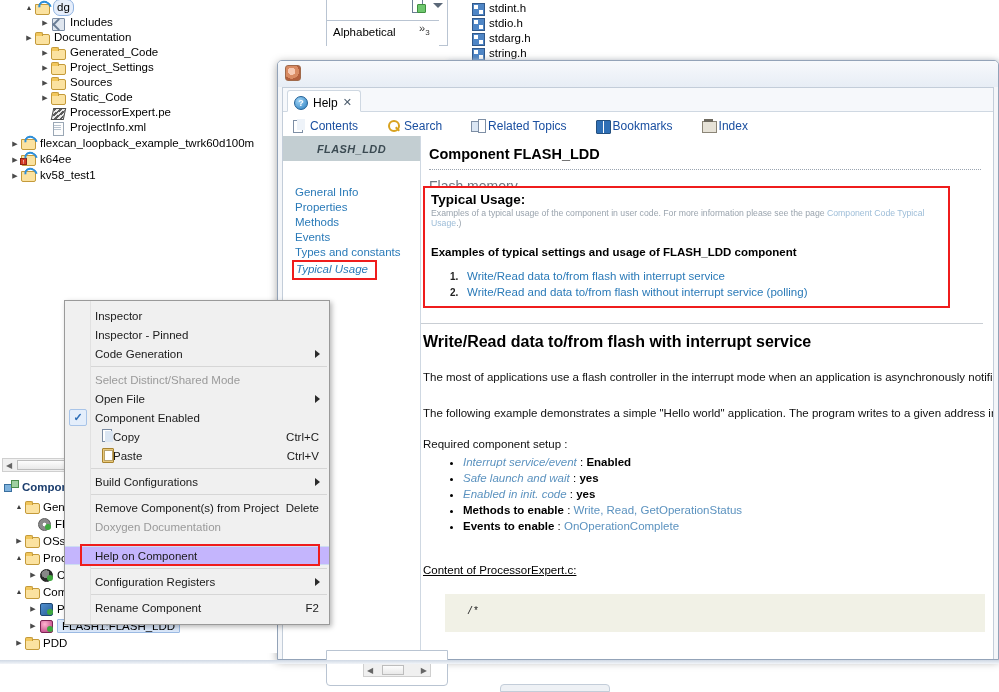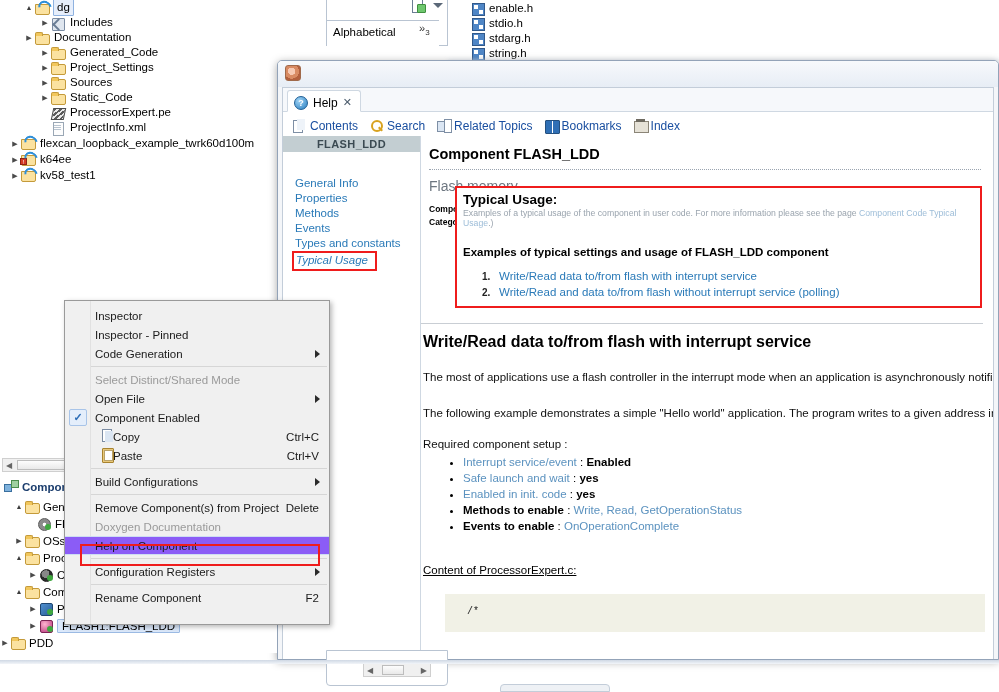--- a/index.html
+++ b/index.html
@@ -48,21 +48,21 @@
   .ic-xml::before{ content:""; position:absolute; left:3px; top:1px; width:9px; height:12px;
     background:#fdfdfd; border:1px solid #9aa7b5;}
   .ic-xml::after{ content:""; position:absolute; left:4px; top:4px; width:7px; height:1px;
     box-shadow:0 2px 0 #b9c4d0, 0 4px 0 #b9c4d0; background:#b9c4d0;}
   
   .ic-hfile::before{ content:""; position:absolute; left:2px; top:2px; width:11px; height:11px;
     background:#4f86c6; border:1px solid #31598b;}
   .ic-hfile::after{ content:""; position:absolute; left:4px; top:4px; width:4px; height:4px;
     background:#fff; box-shadow:5px 5px 0 #fff;}
   .tlabel{ padding-left:1px; }
-  .sel-box{ background:#e6eefb; border:1px solid #8fb2e0; padding:0 3px; border-radius:1px; }
+  .sel-box{ background:#e6eefb; border:1px solid #8fb2e0; padding:0 3px; border-radius:7px; }
 
   
   .outline-panel{ position:absolute; left:326px; top:-6px; width:122px; height:52px;
      background:#fff; border:1px solid #b9c4d2; border-top:none; }
   .ol-tools{ position:absolute; right:4px; top:4px; display:flex; gap:8px; align-items:center;}
   .ic-newdoc{ position:relative; width:15px; height:15px; display:inline-block;}
   .ic-newdoc::before{ content:""; position:absolute; left:2px; top:1px; width:9px; height:12px;
      background:#fff; border:1px solid #6b7d94;}
   .ic-newdoc::after{ content:""; position:absolute; left:7px; top:6px; width:7px;height:7px;
      background:#6ec76e; border:1px solid #3f8f3f; border-radius:1px;}
@@ -96,21 +96,21 @@
      background:#fff; border:1px solid #c3cdd9; border-bottom:none;}
   .help-tabbar{ height:24px; background:#f6f8fb; border-bottom:1px solid #cfd8e2; position:relative;}
   .help-tab{ position:absolute; left:4px; top:2px; height:22px; padding:3px 8px 0 6px;
      background:#fff; border:1px solid #cfd8e2; border-bottom:1px solid #fff;
      border-radius:3px 3px 0 0; display:flex; align-items:center; gap:5px; font-size:12px;}
   .ic-help{ width:14px;height:14px;border-radius:50%;
      background:radial-gradient(circle at 35% 30%,#9fd3f5,#2a7fc0); border:1px solid #1f5f96;
      color:#fff; font-size:9px; line-height:13px; text-align:center; font-weight:bold;}
   .tab-close{ font-size:11px; color:#4a5a6b; cursor:default;}
 
-  .help-toolbar{ height:24px; display:flex; align-items:center; gap:4px; padding:3px 0 0 6px;
+  .help-toolbar{ height:24px; display:flex; align-items:center; gap:21px; padding:3px 0 0 6px;
      background:#fff; font-size:12px;}
   .tbtn{ display:flex; align-items:center; gap:3px; color:#1a4fa0; padding:0 4px; }
   .tbtn span.lbl{ color:#1a4fa0; }
   .ic-contents{ position:relative; width:14px; height:14px; display:inline-block;}
   .ic-contents::before{ content:""; position:absolute; left:0; top:1px; width:8px;height:11px;
      background:#fff; border:1px solid #7e8fa5;}
   .ic-contents::after{ content:""; position:absolute; left:4px; top:0px; width:8px;height:11px;
      background:#eef3f9; border:1px solid #5d7characters;}
   .ic-search{ position:relative; width:14px;height:14px; display:inline-block;}
   .ic-search::before{ content:""; position:absolute; left:1px; top:1px; width:8px;height:8px;
@@ -127,52 +127,52 @@
      background:linear-gradient(90deg,#2f6fb5 0 45%,#fff 45% 55%,#2f6fb5 55% 100%);
      border:1px solid #24507f; border-radius:1px;}
   .ic-index{ position:relative; width:14px;height:14px; display:inline-block;}
   .ic-index::before{ content:""; position:absolute; left:0; top:2px; width:13px;height:10px;
      background:#e6e2d7; border:1px solid #8b8577;}
   .ic-index::after{ content:""; position:absolute; left:2px; top:0; width:9px;height:3px;
      background:#6e6a60;}
 
   .help-split{ position:absolute; left:0; top:48px; right:0; bottom:0; display:flex; }
   .help-side{ width:138px; border-right:1px solid #cfd8e2; background:#fff; position:relative;}
-  .side-head{ height:16px; background:#c3ced2; color:#3b4a52; font-weight:bold;
-     font-size:11px; letter-spacing:.4px; display:flex; align-items:center; justify-content:center;}
+  .side-head{ height:25px; background:#c3ced2; color:#3b4a52; font-weight:bold;
+     font-size:11px; letter-spacing:.4px; display:flex; align-items:center; justify-content:center;font-style:italic;}
   .side-links{ padding:24px 0 0 12px; }
   .side-link{ display:block; color:#2a7ab8; font-size:11.5px; line-height:15px; }
   .side-link.hl{ font-style:italic; color:#2a7ab8; }
   .hl-box{ display:inline-block; border:2px solid #ef1c1c; padding:0px 7px 1px 2px; margin-left:-3px;}
 
   .help-content{ flex:1; position:relative; background:#fff; padding:10px 12px 0 8px; overflow:hidden;}
   .h-title{ font-size:14.5px; font-weight:bold; color:#000; }
   .dotted-hr{ border:none; border-top:1px dotted #9aa4b0; margin:7px 0 8px 0;}
   .h-sub{ font-size:14px; color:#6d7680; margin-bottom:8px;}
   .meta{ font-size:9.5px; line-height:12px; }
   .meta b{ font-size:8.5px; }
   .meta .v-blue{ color:#2a7ab8; font-size:11px;}
   .meta .v-blk{ color:#111; font-size:11px; font-weight:bold;}
 
   .usage-box{ position:absolute; left:2px; top:50px; width:527px; height:122px;
-     border:2px solid #ef1c1c; background:#fff; padding:4px 6px;margin-left:32px;}
+     border:2px solid #ef1c1c; background:#fff; padding:4px 6px;}
   .usage-h{ font-size:13.5px; font-weight:bold; }
   .usage-note{ font-size:8.7px; color:#9aa4ae; margin-top:1px;}
   .usage-note a{ color:#9dbdd8; }
   .usage-sub{ font-size:11.5px; font-weight:bold; margin-top:18px;}
   .usage-ol{ margin:10px 0 0 0; padding-left:30px; font-size:11.5px; color:#2a7ab8;}
   .usage-ol li{ line-height:16px; padding-left:6px;}
   .usage-ol li::marker{ color:#222; font-weight:bold; font-size:10px;}
 
   .sec-hr{ position:absolute; left:0; top:187px; width:562px; border-top:1px solid #c9ced4;}
   .sec-title{ position:absolute; left:2px; top:197px; font-size:16px; font-weight:bold;}
   .para{ position:absolute; font-size:11.5px; color:#111; white-space:nowrap;}
   .req-list{ position:absolute; left:24px; top:318px; font-size:11.5px; margin:0; padding-left:18px;}
   .req-list li{ line-height:16px;}
-  .it-blue{ color:#5b92bf; }
+  .it-blue{ color:#5b92bf; font-style:italic;}
   .bold-blk{ font-weight:bold;margin-top:40px;}
   .lnk{ color:#5b92bf;}
   .content-of{ position:absolute; left:2px; top:428px; font-size:11.5px; text-decoration:underline;}
   .code-box{ position:absolute; left:24px; top:458px; width:540px; height:38px;
      background:#f1f1e6; font-family:"Liberation Mono", monospace; font-size:10px;
      padding:12px 0 0 22px; color:#222;}
 
   
   .comp-view{ position:absolute; left:0; top:458px; width:277px; height:195px; background:#fff; }
   .hscroll{ position:absolute; left:2px; top:0px; width:272px; height:14px;
@@ -219,21 +219,21 @@
   .ctx-sep{ height:1px; background:#d6d6d6; margin:3px 2px 3px 26px; }
   .ctx-ico{ position:absolute; left:4px; width:18px; height:17px; }
   .ctx-check{ border:1px solid #a8c4e8; background:#e4eefb; border-radius:2px;
      color:#2e6fb8; font-size:11px; text-align:center; line-height:15px; font-weight:bold;}
   .ic-copy{ position:relative; }
   .ic-copy::before{content:"";position:absolute;left:3px;top:1px;width:8px;height:11px;background:#fff;border:1px solid #7b8ca3;}
   .ic-copy::after{content:"";position:absolute;left:6px;top:3px;width:8px;height:11px;background:#dbe6f3;border:1px solid #5d7characters;}
   .ic-paste{ position:relative;}
   .ic-paste::before{content:"";position:absolute;left:3px;top:1px;width:10px;height:13px;background:#e8c87a;border:1px solid #a8832f;border-radius:1px;}
   .ic-paste::after{content:"";position:absolute;left:5px;top:3px;width:7px;height:9px;background:#fff;border:1px solid #b9a26a;}
-  .ctx-hl{ background:#8b5cf6; border-top:1px solid #cdddf2; border-bottom:1px solid #cdddf2;}
+  .ctx-hl{ background:#c4b5fd; border-top:1px solid #cdddf2; border-bottom:1px solid #cdddf2;margin-top:10px;}
   .ctx-redbox{ position:absolute; left:15px; top:243px; width:240px; height:22px;
      border:2px solid #ef1c1c; pointer-events:none;}
 
   
   .orange-ico{ position:absolute; left:343px; top:381px; width:16px; height:15px;
      background:#f0a030; border:1px solid #b8761c; border-radius:1px;}
   .orange-ico::after{content:"";position:absolute;left:8px;top:3px;width:6px;height:6px;
      border-top:2px solid #fff;border-right:2px solid #fff;transform:rotate(45deg);}
 
   .bg-hidden-text{ position:absolute; font-size:11px; color:#4a4a4a;}
@@ -326,21 +326,21 @@
       <span class="ic-newdoc"></span>
       <span class="ic-caret-dn"></span>
     </div>
     <div class="ol-tab">Alphabetical</div>
     <div class="ol-chev"><span>»</span><sub>3</sub></div>
   </div>
 
   <div class="incl-list">
     <div class="incl-row">
       <span class="ico ic-hfile"></span>
-      <span>enable.h</span>
+      <span>stdint.h</span>
     </div>
     <div class="incl-row">
       <span class="ico ic-hfile"></span>
       <span>stdio.h</span>
     </div>
     <div class="incl-row">
       <span class="ico ic-hfile"></span>
       <span>stdarg.h</span>
     </div>
     <div class="incl-row">
@@ -499,21 +499,21 @@
       <div class="comp-row" style="padding-left:28px">
         <span class="tw">▶</span>
         <span class="ic-pin"></span>
         <span>Pi</span>
       </div>
       <div class="comp-row" style="padding-left:28px">
         <span class="tw">▶</span>
         <span class="ic-flash"></span>
         <span class="comp-sel">FLASH1:FLASH_LDD</span>
       </div>
-      <div class="comp-row" style="">
+      <div class="comp-row" style="padding-left:14px">
         <span class="tw">▶</span>
         <span class="ico ic-folder"></span>
         <span>PDD</span>
       </div>
     </div>
   </div>
 
   <div class="ctx">
     <div class="ctx-gutter"></div>
 

